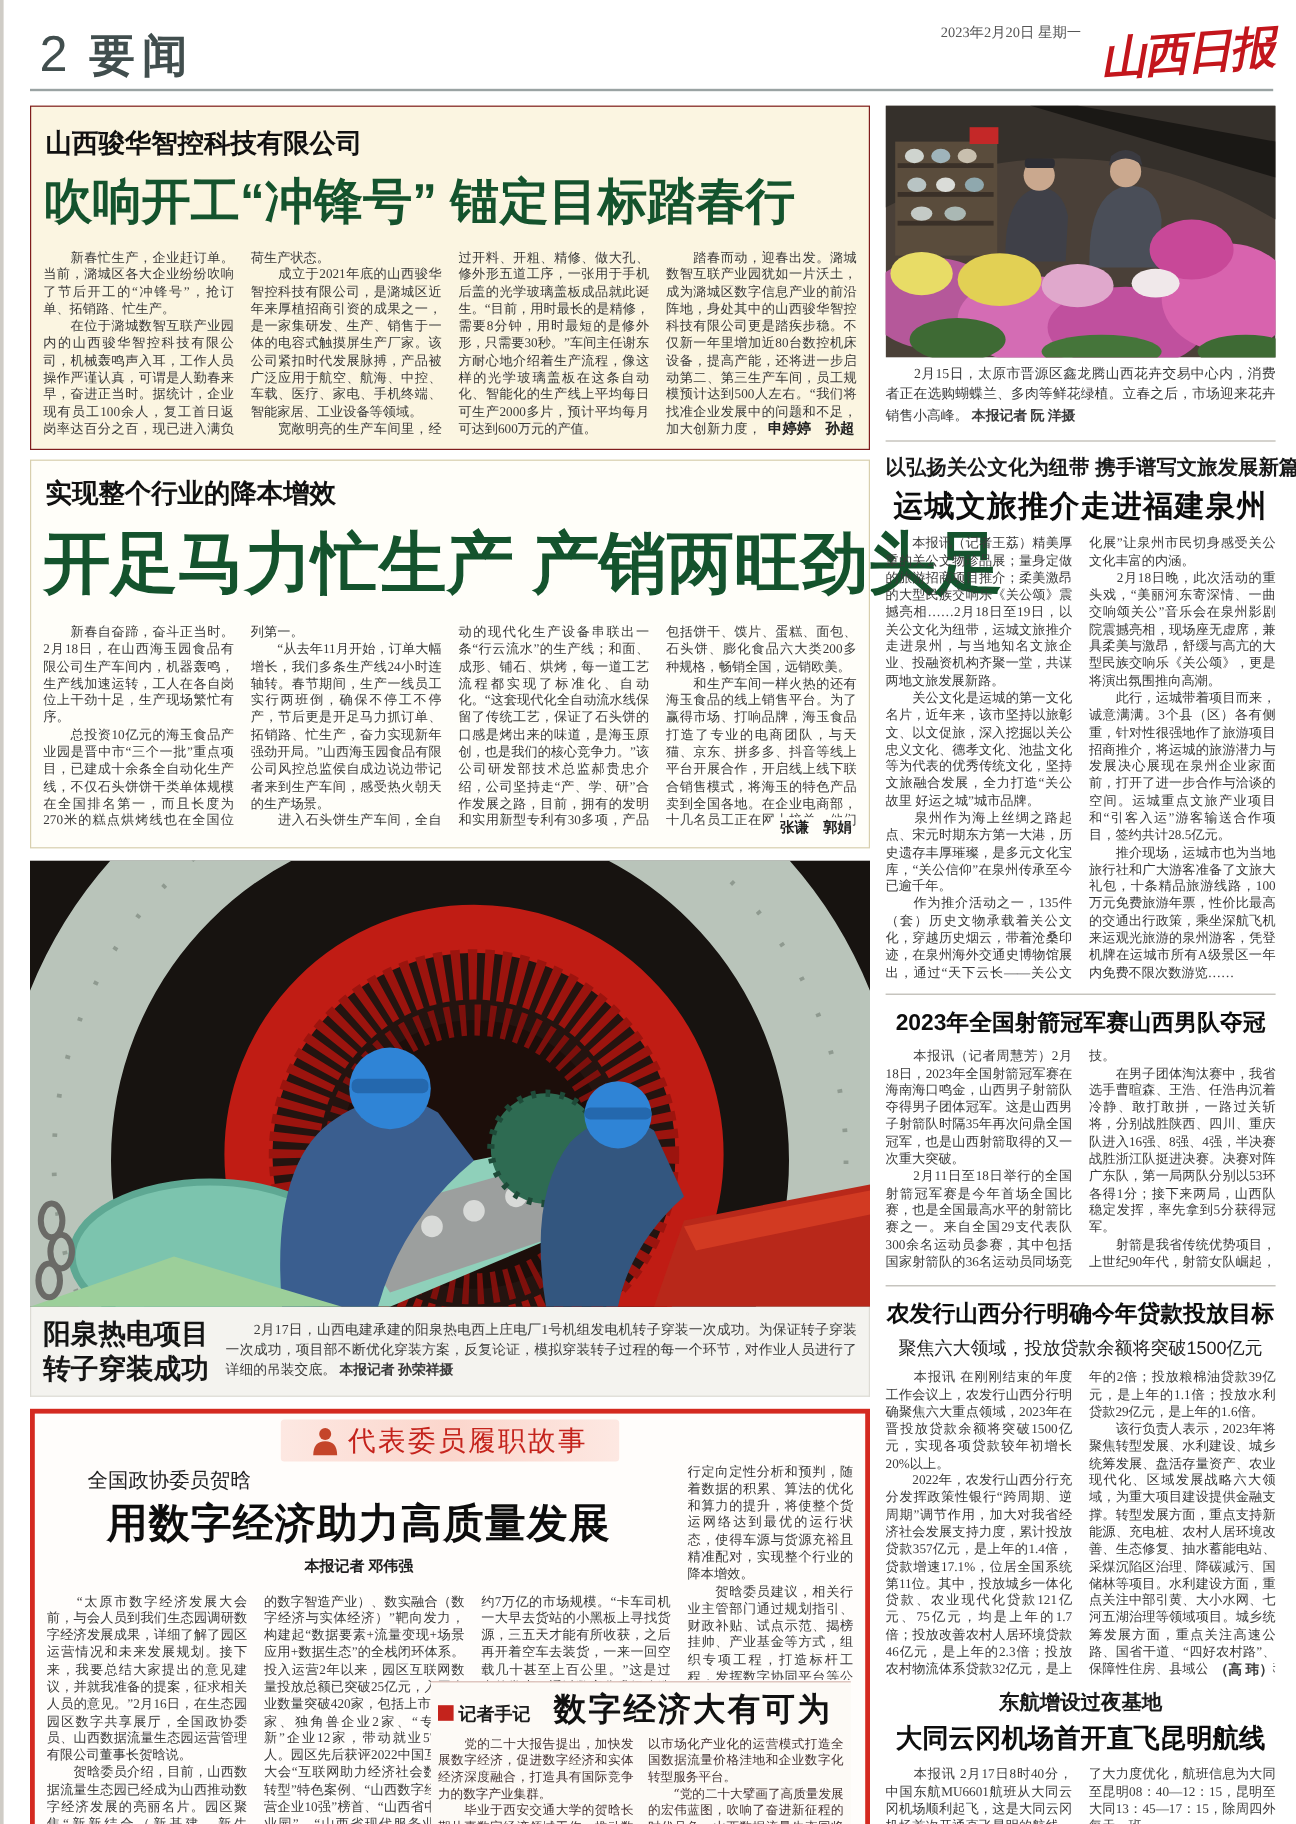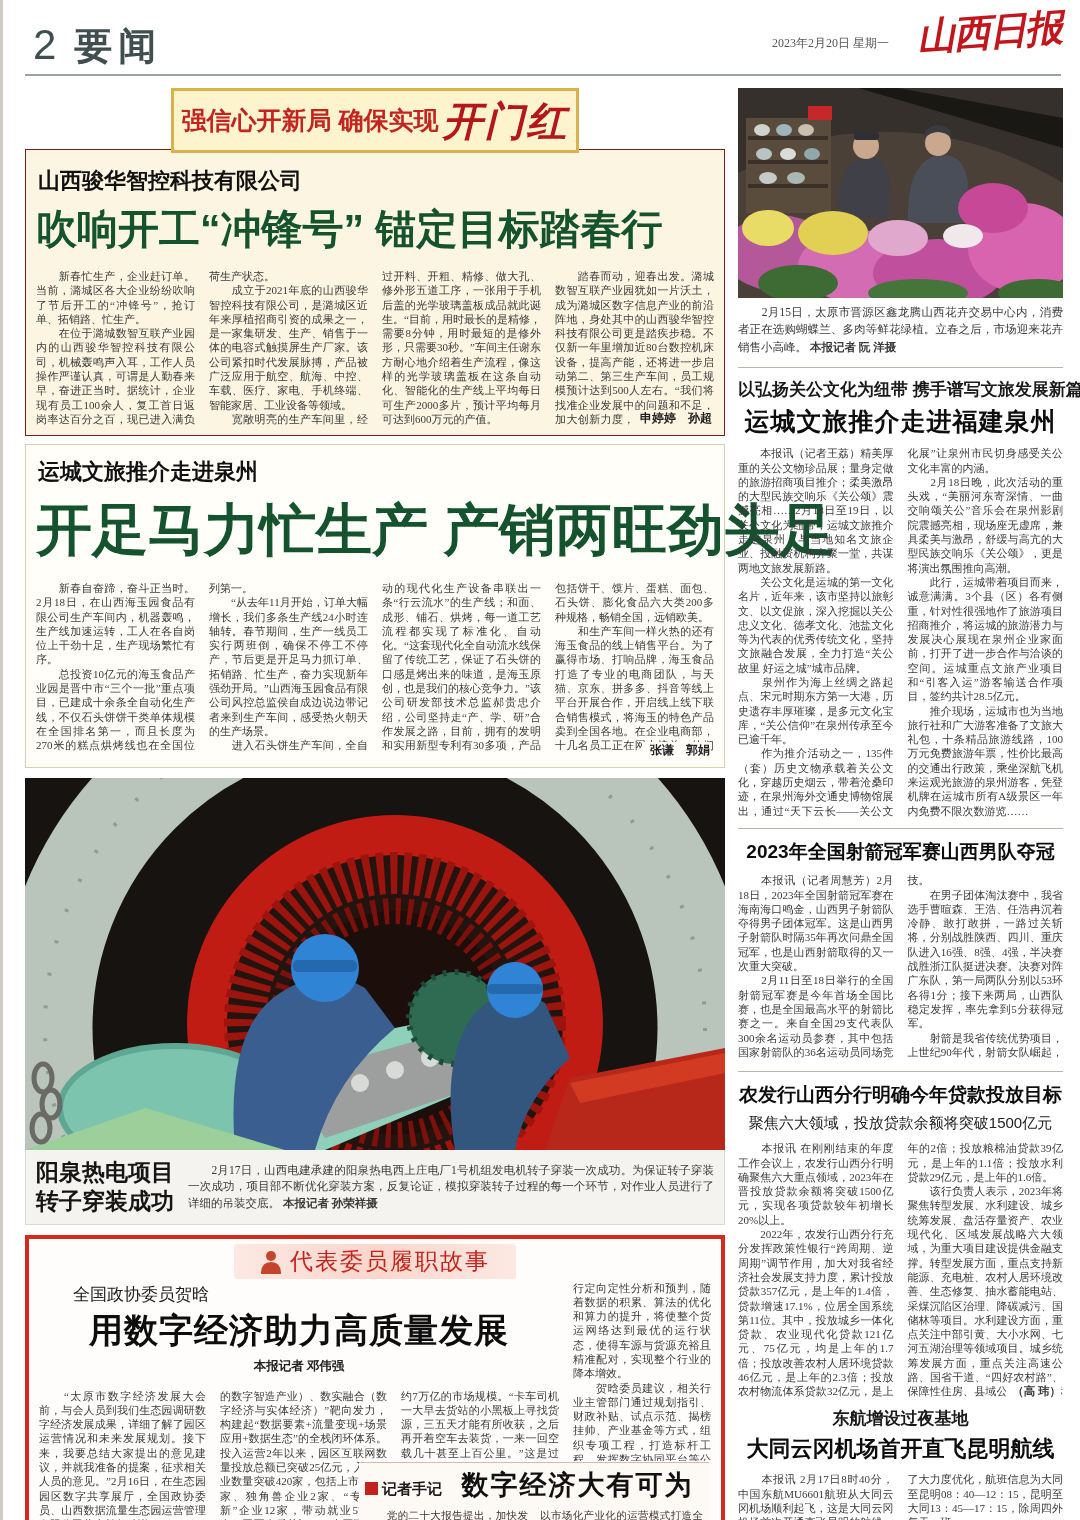--- a/index.html
+++ b/index.html
@@ -4,21 +4,21 @@
 <style>
   html,body{margin:0;padding:0;background:#dedbd5;}
   .paper{position:relative;width:1080px;height:1520px;margin:0 auto;background:#ffffff;
          overflow:hidden;font-family:"Liberation Serif",serif;color:#3a3a3a;
          border-left:3px solid #cfccc6;}
   
   .hdr{position:absolute;left:22px;top:16px;width:1036px;height:58px;border-bottom:2px solid #9aa3a3;}
   .hdr-left{position:absolute;left:8px;bottom:2px;display:flex;align-items:baseline;gap:18px;color:#414e4e;}
   .hdr-num{font-size:42px;font-family:"Liberation Sans",sans-serif;}
   .hdr-sec{font-size:38px;font-weight:bold;letter-spacing:6px;}
-  .hdr-right{position:absolute;right:0;bottom:16px;display:flex;align-items:flex-end;gap:28px;}
+  .hdr-right{position:absolute;right:0;bottom:4px;display:flex;gap:16px;}
   .hdr-date{font-size:12px;color:#555;margin-bottom:6px;}
   .masthead{font-size:38px;font-weight:bold;font-style:italic;color:#c3161c;transform:rotate(-4deg);
             font-family:"DejaVu Serif",serif;letter-spacing:-2px;}
   
   .leftcol{position:absolute;left:22px;top:88px;width:700px;}
   .banner{width:390px;margin:0 auto -4px auto;background:#fdf3cd;border:3px solid #dcb04a;
           text-align:center;padding:3px 6px 1px 6px;position:relative;z-index:2;white-space:nowrap;}
   .banner-txt{font-size:25px;font-weight:bold;color:#c42420;font-family:"Liberation Sans",sans-serif;}
   .banner-cal{font-size:40px;font-weight:bold;font-style:italic;color:#b5161a;
               font-family:"DejaVu Serif",serif;vertical-align:-6px;letter-spacing:2px;}
@@ -104,38 +104,34 @@
       <span class="hdr-sec">要闻</span>
     </div>
     <div class="hdr-right">
       <span class="hdr-date">2023年2月20日 星期一</span>
       <span class="masthead">山西日报</span>
     </div>
   </div>
 
   <div class="leftcol">
 
-    <div class="banner">
-      <span class="banner-txt">强信心开新局 确保实现</span>
-      <span class="banner-cal">开门红</span>
-    </div>
 
     <div class="panel1 artwrap">
       <div class="company">山西骏华智控科技有限公司</div>
       <div class="bighead">吹响开工“冲锋号” 锚定目标踏春行</div>
       <div class="body4 h158">　　新春忙生产，企业赶订单。当前，潞城区各大企业纷纷吹响了节后开工的“冲锋号”，抢订单、拓销路、忙生产。
 　　在位于潞城数智互联产业园内的山西骏华智控科技有限公司，机械轰鸣声入耳，工作人员操作严谨认真，可谓是人勤春来早，奋进正当时。据统计，企业现有员工100余人，复工首日返岗率达百分之百，现已进入满负荷生产状态。
 　　成立于2021年底的山西骏华智控科技有限公司，是潞城区近年来厚植招商引资的成果之一，是一家集研发、生产、销售于一体的电容式触摸屏生产厂家。该公司紧扣时代发展脉搏，产品被广泛应用于航空、航海、中控、车载、医疗、家电、手机终端、智能家居、工业设备等领域。
 　　宽敞明亮的生产车间里，经过开料、开粗、精修、做大孔、修外形五道工序，一张用于手机后盖的光学玻璃盖板成品就此诞生。“目前，用时最长的是精修，需要8分钟，用时最短的是修外形，只需要30秒。”车间主任谢东方耐心地介绍着生产流程，像这样的光学玻璃盖板在这条自动化、智能化的生产线上平均每日可生产2000多片，预计平均每月可达到600万元的产值。
 　　踏春而动，迎春出发。潞城数智互联产业园犹如一片沃土，成为潞城区数字信息产业的前沿阵地，身处其中的山西骏华智控科技有限公司更是踏疾步稳。不仅新一年里增加近80台数控机床设备，提高产能，还将进一步启动第二、第三生产车间，员工规模预计达到500人左右。“我们将找准企业发展中的问题和不足，加大创新力度，提高技术水平，铆足干劲，开足马力，全力以赴赶订单、忙生产，冲刺首季‘开门红’。”该公司副总经理傅军说道。</div>
       <div class="byline-abs" style="background:#fbf5e1;">申婷婷　孙超</div>
     </div>
 
     <div class="panel2 artwrap">
-      <div class="company">运城文旅推介走进泉州</div>
+      <div class="company">实现整个行业的降本增效</div>
       <div class="bighead bighead2">开足马力忙生产 产销两旺劲头足</div>
       <div class="body4 h178">　　新春自奋蹄，奋斗正当时。2月18日，在山西海玉园食品有限公司生产车间内，机器轰鸣，生产线加速运转，工人在各自岗位上干劲十足，生产现场繁忙有序。
 　　总投资10亿元的海玉食品产业园是晋中市“三个一批”重点项目，已建成十余条全自动化生产线，不仅石头饼饼干类单体规模在全国排名第一，而且长度为270米的糕点烘烤线也在全国位列第一。
 　　“从去年11月开始，订单大幅增长，我们多条生产线24小时连轴转。春节期间，生产一线员工实行两班倒，确保不停工不停产，节后更是开足马力抓订单、拓销路、忙生产，奋力实现新年强劲开局。”山西海玉园食品有限公司风控总监侯自成边说边带记者来到生产车间，感受热火朝天的生产场景。
 　　进入石头饼生产车间，全自动的现代化生产设备串联出一条“行云流水”的生产线；和面、成形、铺石、烘烤，每一道工艺流程都实现了标准化、自动化。“这套现代化全自动流水线保留了传统工艺，保证了石头饼的口感是烤出来的味道，是海玉原创，也是我们的核心竞争力。”该公司研发部技术总监郝贵忠介绍，公司坚持走“产、学、研”合作发展之路，目前，拥有的发明和实用新型专利有30多项，产品包括饼干、馍片、蛋糕、面包、石头饼、膨化食品六大类200多种规格，畅销全国，远销欧美。
 　　和生产车间一样火热的还有海玉食品的线上销售平台。为了赢得市场、打响品牌，海玉食品打造了专业的电商团队，与天猫、京东、拼多多、抖音等线上平台开展合作，开启线上线下联合销售模式，将海玉的特色产品卖到全国各地。在企业电商部，十几名员工正在网上接单，他们在电脑前熟练地录入、审核、调配库存，然后发送给装配部门。“通过线上渠道，电商月销售额有望突破1000万元。”侯自成表示，公司着力打造的主食糕品、杂粮功能食品产业集群，已经形成了规模和品牌效应。今年，还计划通过专业销售团队，以点带面，在南方市场打开销路，销售额力争突破12亿元。</div>
       <div class="byl2">张谦　郭娟</div>
     </div>
 
     <svg class="photo-main" viewBox="0 0 700 372">

